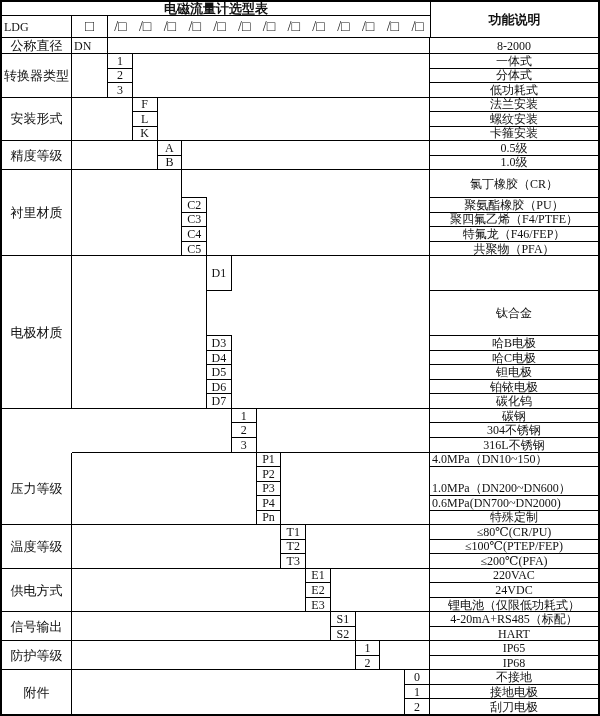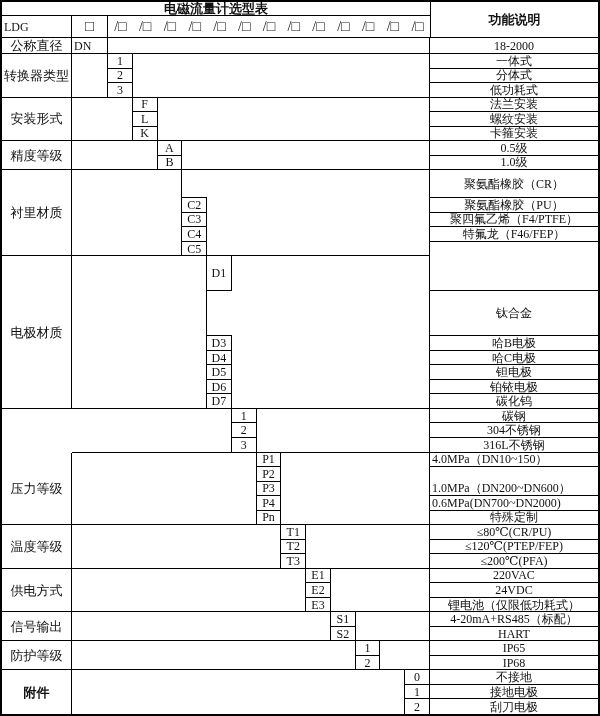--- a/index.html
+++ b/index.html
@@ -47,21 +47,21 @@
     <div class="cell no-br slot" style="grid-area: 2 / 9 / span 1 / span 1;">/□</div>
     <div class="cell no-br slot" style="grid-area: 2 / 10 / span 1 / span 1;">/□</div>
     <div class="cell no-br slot" style="grid-area: 2 / 11 / span 1 / span 1;">/□</div>
     <div class="cell no-br slot" style="grid-area: 2 / 12 / span 1 / span 1;">/□</div>
     <div class="cell no-br slot" style="grid-area: 2 / 13 / span 1 / span 1;">/□</div>
     <div class="cell no-br slot" style="grid-area: 2 / 14 / span 1 / span 1;">/□</div>
     <div class="cell no-br slot" style="grid-area: 2 / 15 / span 1 / span 1;">/□</div>
     <div class="cell cat" style="grid-area: 3 / 1 / span 1 / span 1;">公称直径</div>
     <div class="cell left" style="grid-area: 3 / 2 / span 1 / span 1;">DN</div>
     <div class="cell" style="grid-area: 3 / 3 / span 1 / span 13;"></div>
-    <div class="cell no-br" style="grid-area: 3 / 16 / span 1 / span 1;">18-2000</div>
+    <div class="cell no-br" style="grid-area: 3 / 16 / span 1 / span 1;">8-2000</div>
     <div class="cell cat" style="grid-area: 4 / 1 / span 3 / span 1; font-family: Liberation Serif, serif;">转换器类型</div>
     <div class="cell" style="grid-area: 4 / 2 / span 3 / span 1;"></div>
     <div class="cell" style="grid-area: 4 / 3 / span 1 / span 1;">1</div>
     <div class="cell" style="grid-area: 5 / 3 / span 1 / span 1;">2</div>
     <div class="cell" style="grid-area: 6 / 3 / span 1 / span 1;">3</div>
     <div class="cell" style="grid-area: 4 / 4 / span 3 / span 12;"></div>
     <div class="cell no-br" style="grid-area: 4 / 16 / span 1 / span 1;">一体式</div>
     <div class="cell no-br" style="grid-area: 5 / 16 / span 1 / span 1;">分体式</div>
     <div class="cell no-br" style="grid-area: 6 / 16 / span 1 / span 1;">低功耗式</div>
     <div class="cell cat" style="grid-area: 7 / 1 / span 3 / span 1;">安装形式</div>
@@ -81,24 +81,25 @@
     <div class="cell no-br" style="grid-area: 10 / 16 / span 1 / span 1;">0.5级</div>
     <div class="cell no-br" style="grid-area: 11 / 16 / span 1 / span 1;">1.0级</div>
     <div class="cell cat" style="grid-area: 12 / 1 / span 5 / span 1;">衬里材质</div>
     <div class="cell" style="grid-area: 12 / 2 / span 5 / span 4;"></div>
     <div class="cell" style="grid-area: 12 / 6 / span 1 / span 1; margin-top: 27px;">C1</div>
     <div class="cell" style="grid-area: 13 / 6 / span 1 / span 1;">C2</div>
     <div class="cell" style="grid-area: 14 / 6 / span 1 / span 1;">C3</div>
     <div class="cell" style="grid-area: 15 / 6 / span 1 / span 1;">C4</div>
     <div class="cell" style="grid-area: 16 / 6 / span 1 / span 1;">C5</div>
     <div class="cell" style="grid-area: 12 / 7 / span 5 / span 9;"></div>
-    <div class="cell no-br" style="grid-area: 12 / 16 / span 1 / span 1;">聚氨酯橡胶（CR）</div>
+    <div class="cell no-br" style="grid-area: 12 / 16 / span 1 / span 1;">氯丁橡胶（CR）</div>
     <div class="cell no-br" style="grid-area: 13 / 16 / span 1 / span 1;">聚氨酯橡胶（PU）</div>
     <div class="cell no-br" style="grid-area: 14 / 16 / span 1 / span 1;">聚四氟乙烯（F4/PTFE）</div>
     <div class="cell no-br" style="grid-area: 15 / 16 / span 1 / span 1;">特氟龙（F46/FEP）</div>
+    <div class="cell no-br" style="grid-area: 16 / 16 / span 1 / span 1;">共聚物（PFA）</div>
     <div class="cell cat" style="grid-area: 17 / 1 / span 7 / span 1;">电极材质</div>
     <div class="cell" style="grid-area: 17 / 2 / span 7 / span 5;"></div>
     <div class="cell" style="grid-area: 17 / 7 / span 1 / span 1;">D1</div>
     <div class="cell" style="grid-area: 18 / 7 / span 1 / span 1; margin-top: 44px;">D2</div>
     <div class="cell" style="grid-area: 19 / 7 / span 1 / span 1;">D3</div>
     <div class="cell" style="grid-area: 20 / 7 / span 1 / span 1;">D4</div>
     <div class="cell" style="grid-area: 21 / 7 / span 1 / span 1;">D5</div>
     <div class="cell" style="grid-area: 22 / 7 / span 1 / span 1;">D6</div>
     <div class="cell" style="grid-area: 23 / 7 / span 1 / span 1;">D7</div>
     <div class="cell" style="grid-area: 17 / 8 / span 7 / span 8;"></div>
@@ -129,21 +130,21 @@
     <div class="cell left no-br" style="grid-area: 29 / 16 / span 1 / span 1;">1.0MPa（DN200~DN600）</div>
     <div class="cell left no-br" style="grid-area: 30 / 16 / span 1 / span 1;">0.6MPa(DN700~DN2000)</div>
     <div class="cell no-br" style="grid-area: 31 / 16 / span 1 / span 1;">特殊定制</div>
     <div class="cell cat" style="grid-area: 32 / 1 / span 3 / span 1;">温度等级</div>
     <div class="cell" style="grid-area: 32 / 2 / span 3 / span 8;"></div>
     <div class="cell" style="grid-area: 32 / 10 / span 1 / span 1;">T1</div>
     <div class="cell" style="grid-area: 33 / 10 / span 1 / span 1;">T2</div>
     <div class="cell" style="grid-area: 34 / 10 / span 1 / span 1;">T3</div>
     <div class="cell" style="grid-area: 32 / 11 / span 3 / span 5;"></div>
     <div class="cell no-br" style="grid-area: 32 / 16 / span 1 / span 1;">≤80℃(CR/PU)</div>
-    <div class="cell no-br" style="grid-area: 33 / 16 / span 1 / span 1;">≤120℃(PTEP/FEP)</div>
+    <div class="cell no-br" style="grid-area: 33 / 16 / span 1 / span 1;">≤100℃(PTEP/FEP)</div>
     <div class="cell no-br" style="grid-area: 34 / 16 / span 1 / span 1;">≤200℃(PFA)</div>
     <div class="cell cat" style="grid-area: 35 / 1 / span 3 / span 1;">供电方式</div>
     <div class="cell" style="grid-area: 35 / 2 / span 3 / span 9;"></div>
     <div class="cell" style="grid-area: 35 / 11 / span 1 / span 1;">E1</div>
     <div class="cell" style="grid-area: 36 / 11 / span 1 / span 1;">E2</div>
     <div class="cell" style="grid-area: 37 / 11 / span 1 / span 1;">E3</div>
     <div class="cell" style="grid-area: 35 / 12 / span 3 / span 4;"></div>
     <div class="cell no-br" style="grid-area: 35 / 16 / span 1 / span 1;">220VAC</div>
     <div class="cell no-br" style="grid-area: 36 / 16 / span 1 / span 1;">24VDC</div>
     <div class="cell no-br" style="grid-area: 37 / 16 / span 1 / span 1;">锂电池（仅限低功耗式）</div>
@@ -154,21 +155,21 @@
     <div class="cell" style="grid-area: 38 / 13 / span 2 / span 3;"></div>
     <div class="cell no-br" style="grid-area: 38 / 16 / span 1 / span 1;">4-20mA+RS485（标配）</div>
     <div class="cell no-br" style="grid-area: 39 / 16 / span 1 / span 1;">HART</div>
     <div class="cell cat" style="grid-area: 40 / 1 / span 2 / span 1;">防护等级</div>
     <div class="cell" style="grid-area: 40 / 2 / span 2 / span 11;"></div>
     <div class="cell" style="grid-area: 40 / 13 / span 1 / span 1;">1</div>
     <div class="cell" style="grid-area: 41 / 13 / span 1 / span 1;">2</div>
     <div class="cell" style="grid-area: 40 / 14 / span 2 / span 2;"></div>
     <div class="cell no-br" style="grid-area: 40 / 16 / span 1 / span 1;">IP65</div>
     <div class="cell no-br" style="grid-area: 41 / 16 / span 1 / span 1;">IP68</div>
-    <div class="cell cat no-bb" style="grid-area: 42 / 1 / span 3 / span 1; font-weight: bold;">附件</div>
+    <div class="cell cat no-bb" style="grid-area: 42 / 1 / span 3 / span 1;">附件</div>
     <div class="cell no-bb" style="grid-area: 42 / 2 / span 3 / span 13;"></div>
     <div class="cell" style="grid-area: 42 / 15 / span 1 / span 1;">0</div>
     <div class="cell" style="grid-area: 43 / 15 / span 1 / span 1;">1</div>
     <div class="cell no-bb" style="grid-area: 44 / 15 / span 1 / span 1;">2</div>
     <div class="cell no-br" style="grid-area: 42 / 16 / span 1 / span 1;">不接地</div>
     <div class="cell no-br" style="grid-area: 43 / 16 / span 1 / span 1;">接地电极</div>
     <div class="cell no-br no-bb" style="grid-area: 44 / 16 / span 1 / span 1;">刮刀电极</div>
   </div>
 
 </body></html>

